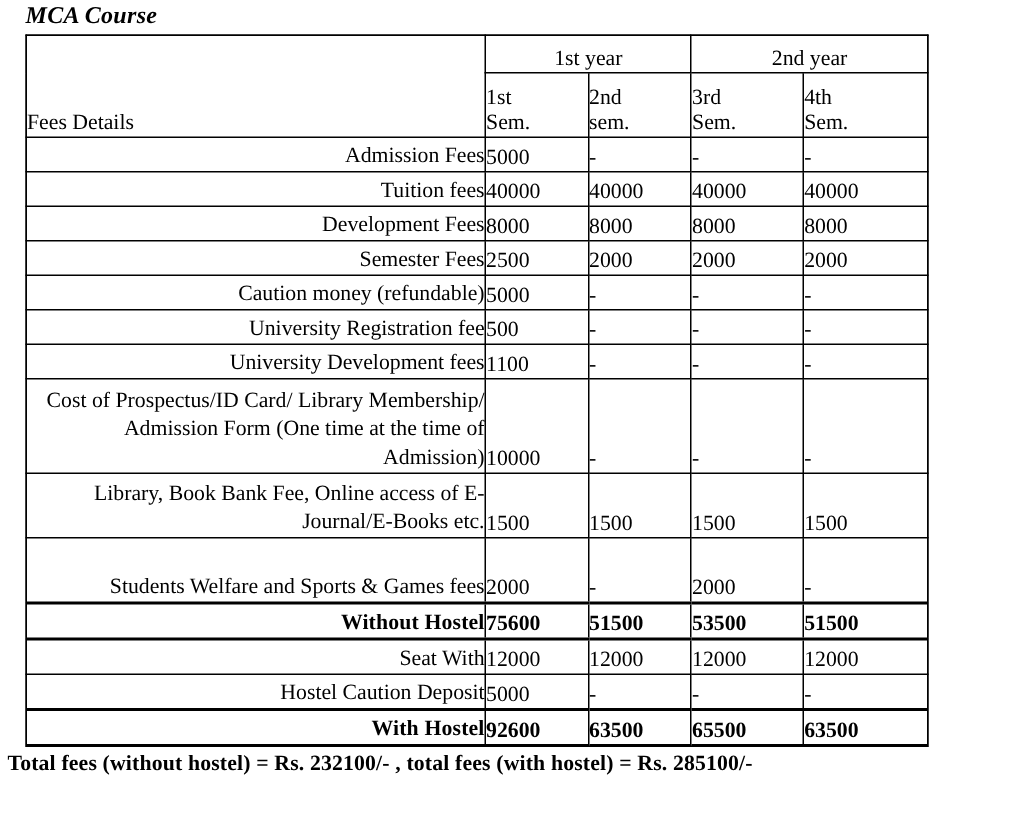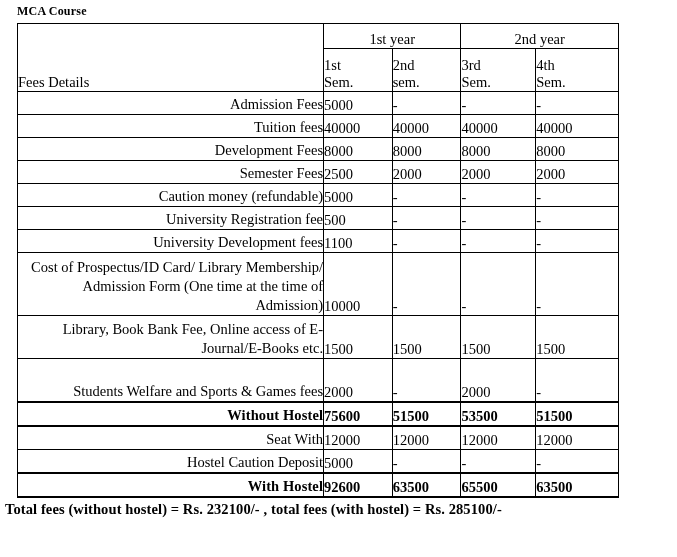--- a/index.html
+++ b/index.html
@@ -13,24 +13,25 @@
     position: relative;
     font-family: "Liberation Serif", "DejaVu Serif", serif;
     color: #000000;
     overflow: hidden;
   }
 
   #page-title {
     position: absolute;
     left: 17px;
     top: 1px;
-    font-size: 12px;
+    font-size: 16px;
     font-weight: bold;
     letter-spacing: 0.2px;
     line-height: 20px;
+    font-style: italic;
   }
 
   #fees-table-wrap {
     position: absolute;
     left: 17px;
     top: 23px;
     width: 602px;
   }
 
   table.fees {

